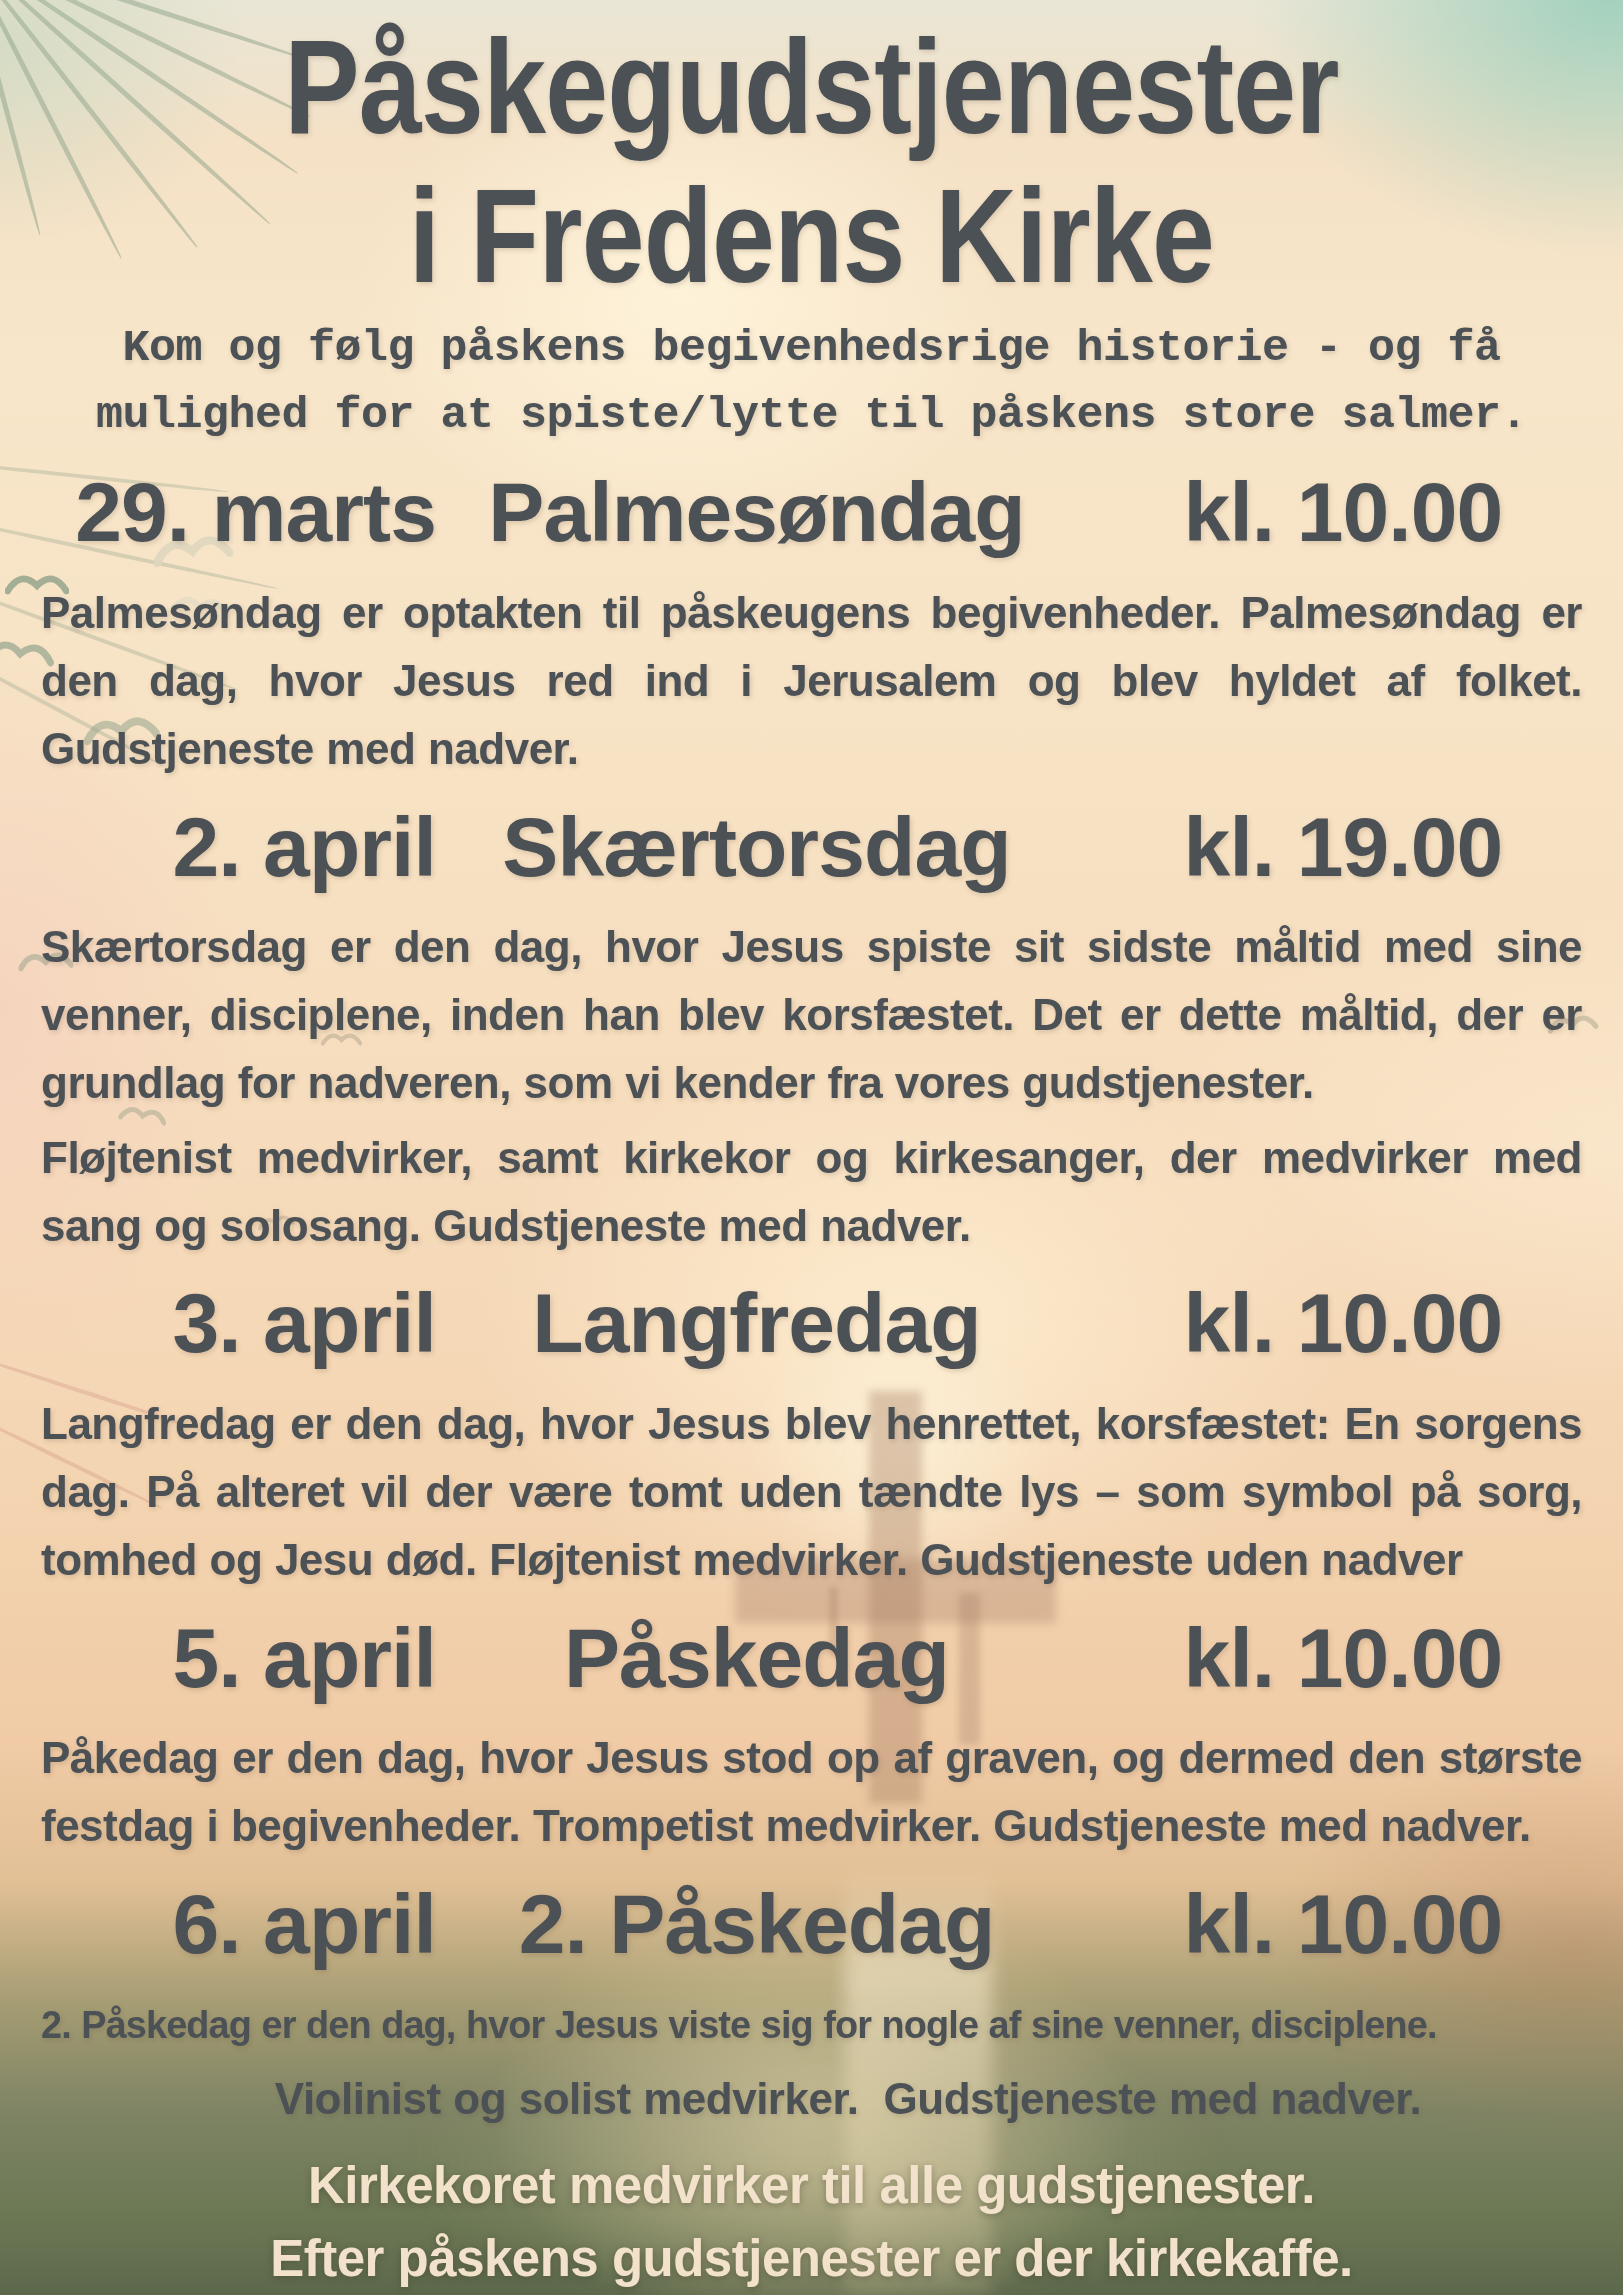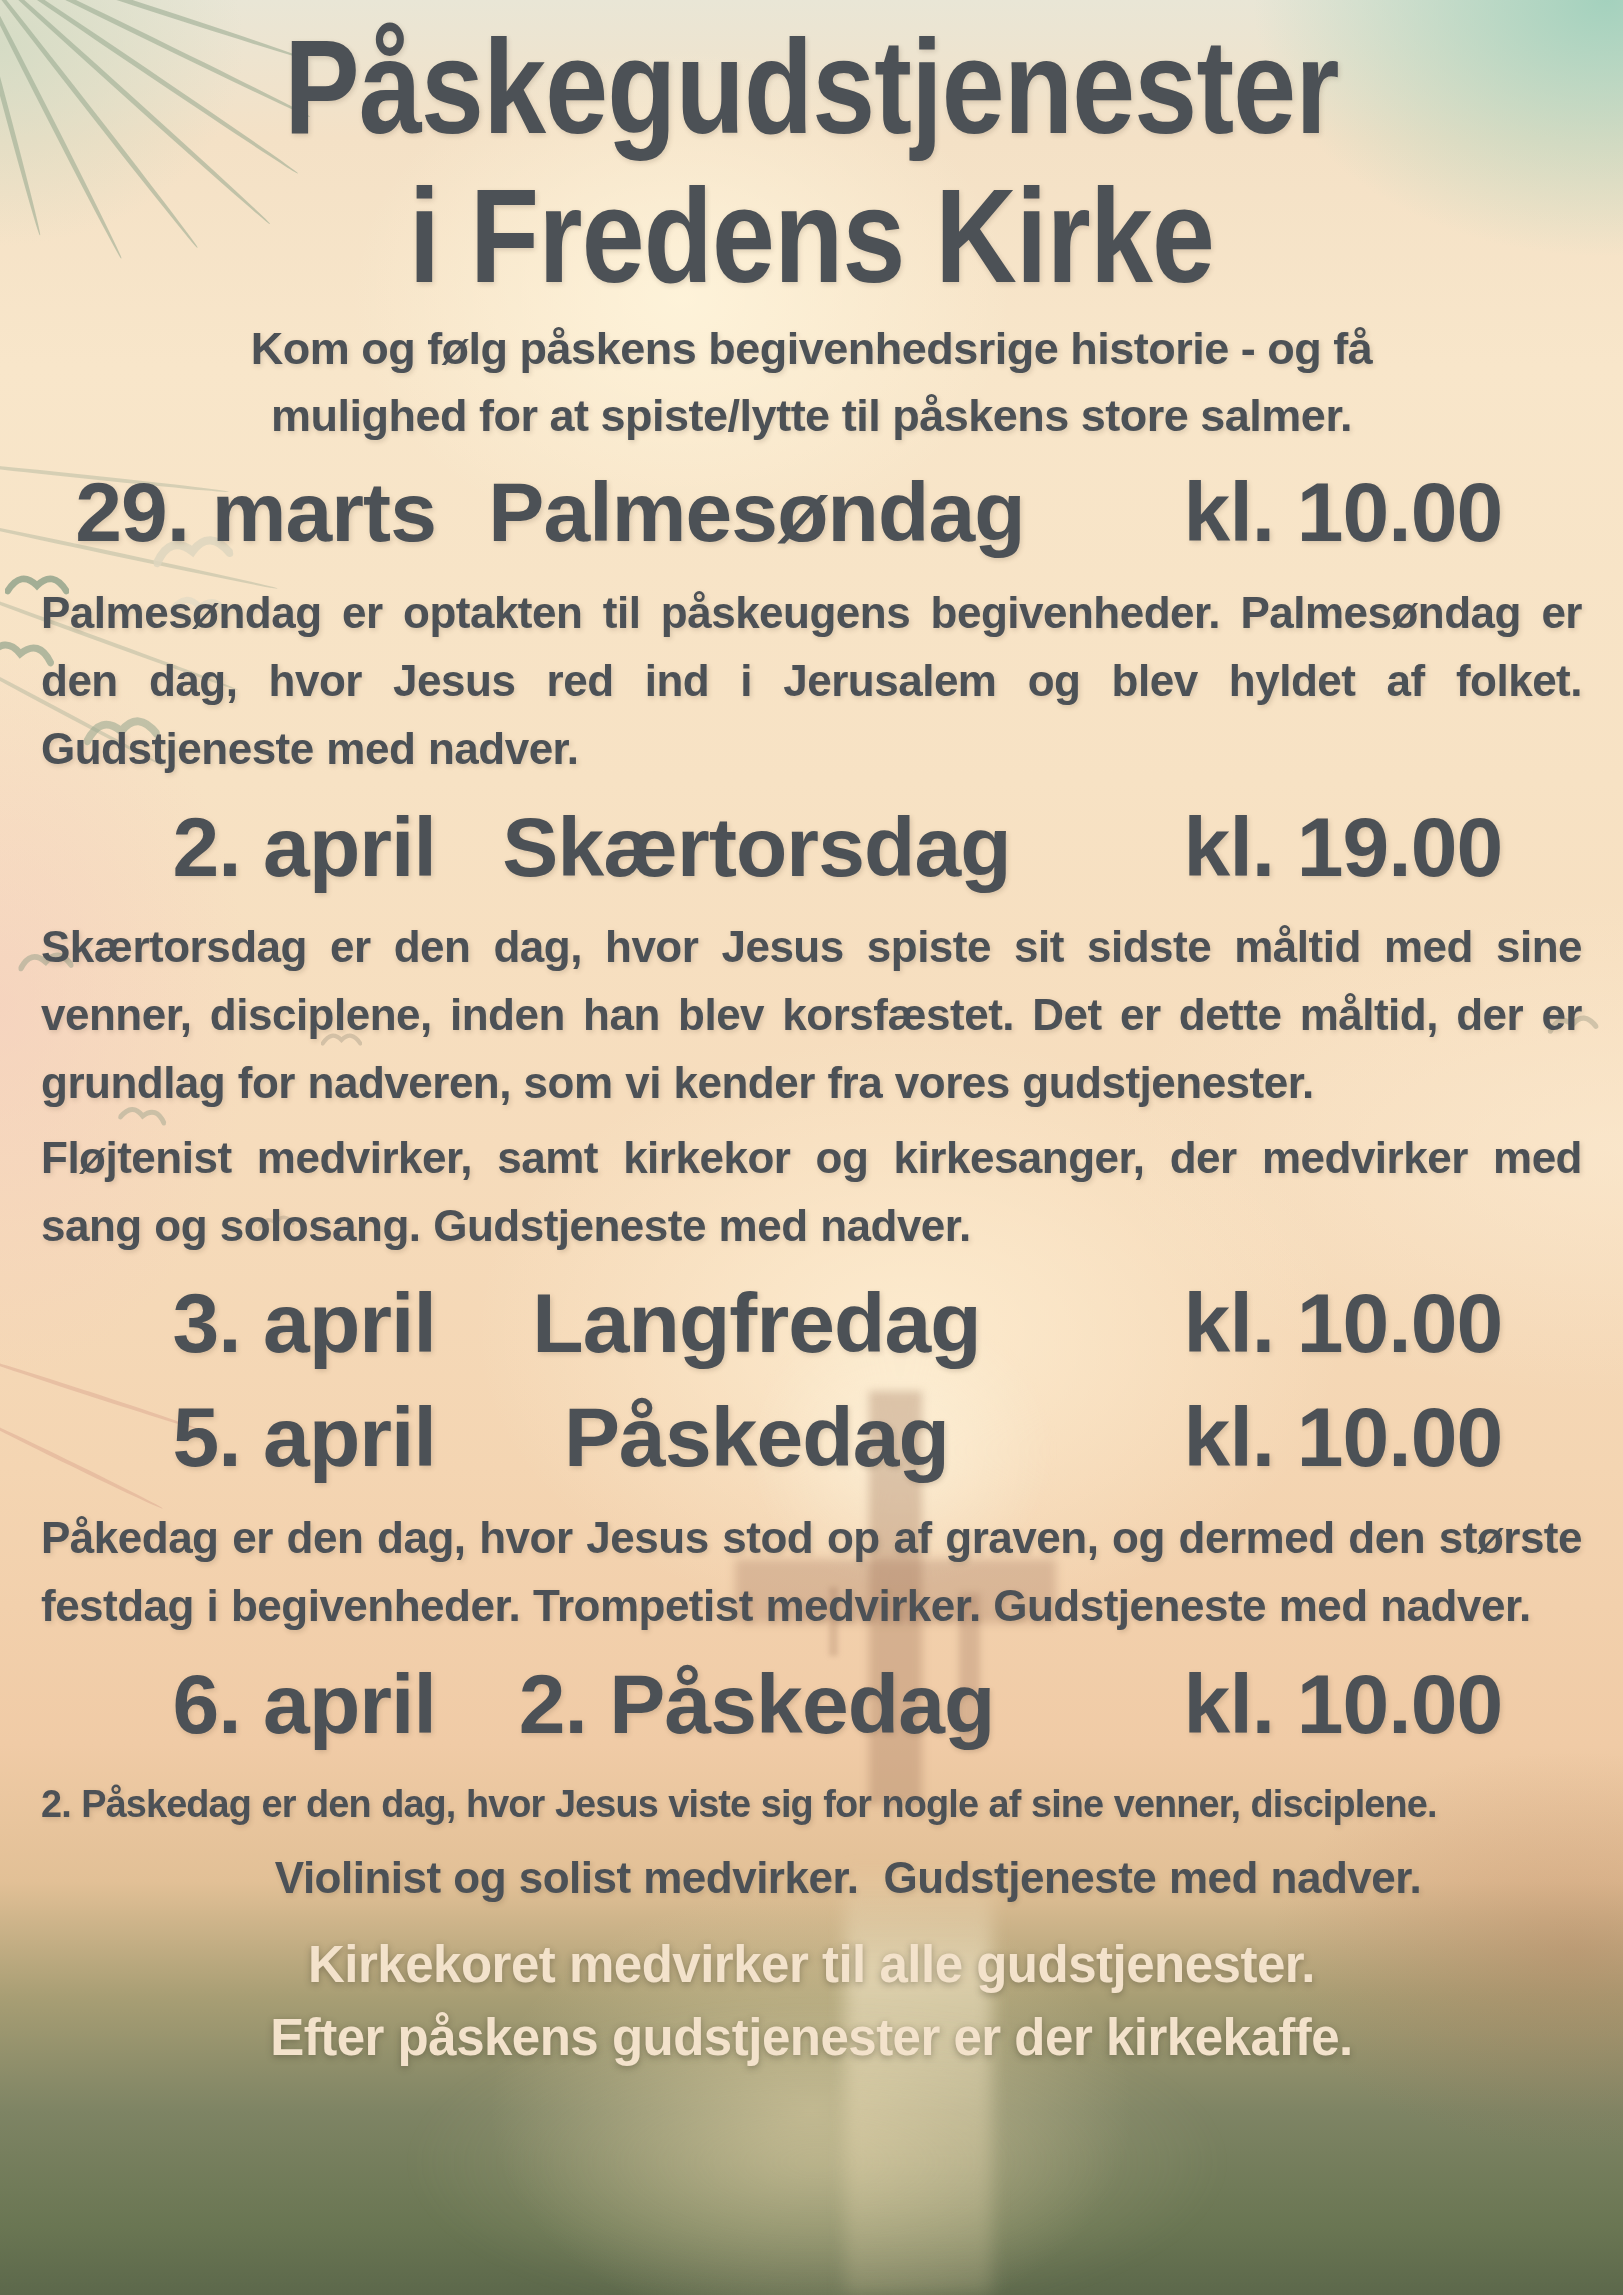--- a/index.html
+++ b/index.html
@@ -49,21 +49,21 @@
   .glow-cross{position:absolute;left:744px;top:1308px;width:312px;height:285px;
     background:radial-gradient(ellipse at center, rgba(255,248,226,0.55) 0%, rgba(255,248,226,0) 70%);filter:blur(3.7px);}
   .footer-glow{position:absolute;left:404px;top:2002px;width:826px;height:321px;
     background:radial-gradient(ellipse at center, rgba(238,220,176,0.30) 0%, rgba(238,220,176,0) 70%);filter:blur(9.2px);}
   .bottom-strip{position:absolute;left:0;top:2288px;width:100%;height:7.3px;background:#3e4636;opacity:0.85;}
 
   .content{position:absolute;z-index:3;left:0;top:0;width:1623px;height:2295px;padding:13px 41px 16px;box-sizing:border-box;color:#4c5156;}
   .dark-sh{text-shadow:1.4px 2.3px 5.5px rgba(90,70,50,0.20);}
   .title{font-weight:700;font-size:133px;line-height:149px;text-align:center;letter-spacing:-0.9px;transform:scaleX(0.85);transform-origin:50% 0;white-space:nowrap;}
   .subtitle{margin-top:3.7px;font-weight:700;font-size:45px;line-height:67px;text-align:center;letter-spacing:-0.5px;}
-  .subtitle div{white-space:nowrap;}
+  .subtitle div{white-space:nowrap;font-family:Liberation Mono, monospace;}
   .event-head{position:relative;margin-top:13.8px;height:100px;font-weight:700;font-size:84px;line-height:100px;letter-spacing:-0.9px;}
   .ev-date{position:absolute;left:0;top:0;width:395px;text-align:right;white-space:nowrap;}
   .ev-name{position:absolute;top:0;left:calc(50% - 55px);transform:translateX(-50%);white-space:nowrap;}
   .ev-time{position:absolute;top:0;right:69px;width:340px;text-align:center;white-space:nowrap;}
   .desc{margin:16.5px 0 0;font-weight:700;font-size:44px;line-height:68px;letter-spacing:-0.5px;word-spacing:0.9px;text-align:justify;}
   .desc + .desc{margin-top:6.4px;}
   .oneline{white-space:nowrap;text-align:left;font-size:39px;letter-spacing:-0.9px;transform:scaleX(0.97);transform-origin:0 50%;}
   .indent{padding-left:73px;text-align:center;white-space:pre;}
   .footer{margin-top:15.6px;text-align:center;color:#f3e2cb;font-weight:700;font-size:51px;line-height:73px;letter-spacing:-0.5px;text-shadow:0 1.8px 7.3px rgba(60,58,40,0.40);}
   .footer div{white-space:nowrap;}
@@ -186,20 +186,21 @@
       <p class="desc dark-sh">Skærtorsdag er den dag, hvor Jesus spiste sit sidste måltid med sine venner, disciplene, inden han blev korsfæstet. Det er dette måltid, der er grundlag for nadveren, som vi kender fra vores gudstjenester.</p>
       <p class="desc dark-sh">Fløjtenist medvirker, samt kirkekor og kirkesanger, der medvirker med sang og solosang. Gudstjeneste med nadver.</p>
     </section>
 
     <section>
       <div class="event-head dark-sh">
         <span class="ev-date">3. april</span>
         <span class="ev-name">Langfredag</span>
         <span class="ev-time">kl. 10.00</span>
       </div>
+      <p class="desc dark-sh">Langfredag er den dag, hvor Jesus blev henrettet, korsfæstet: En sorgens dag. På alteret vil der være tomt uden tændte lys – som symbol på sorg, tomhed og Jesu død. Fløjtenist medvirker. Gudstjeneste uden nadver</p>
     </section>
 
     <section>
       <div class="event-head dark-sh">
         <span class="ev-date">5. april</span>
         <span class="ev-name">Påskedag</span>
         <span class="ev-time">kl. 10.00</span>
       </div>
       <p class="desc dark-sh">Påkedag er den dag, hvor Jesus stod op af graven, og dermed den største festdag i begivenheder. Trompetist medvirker. Gudstjeneste med nadver.</p>
     </section>

